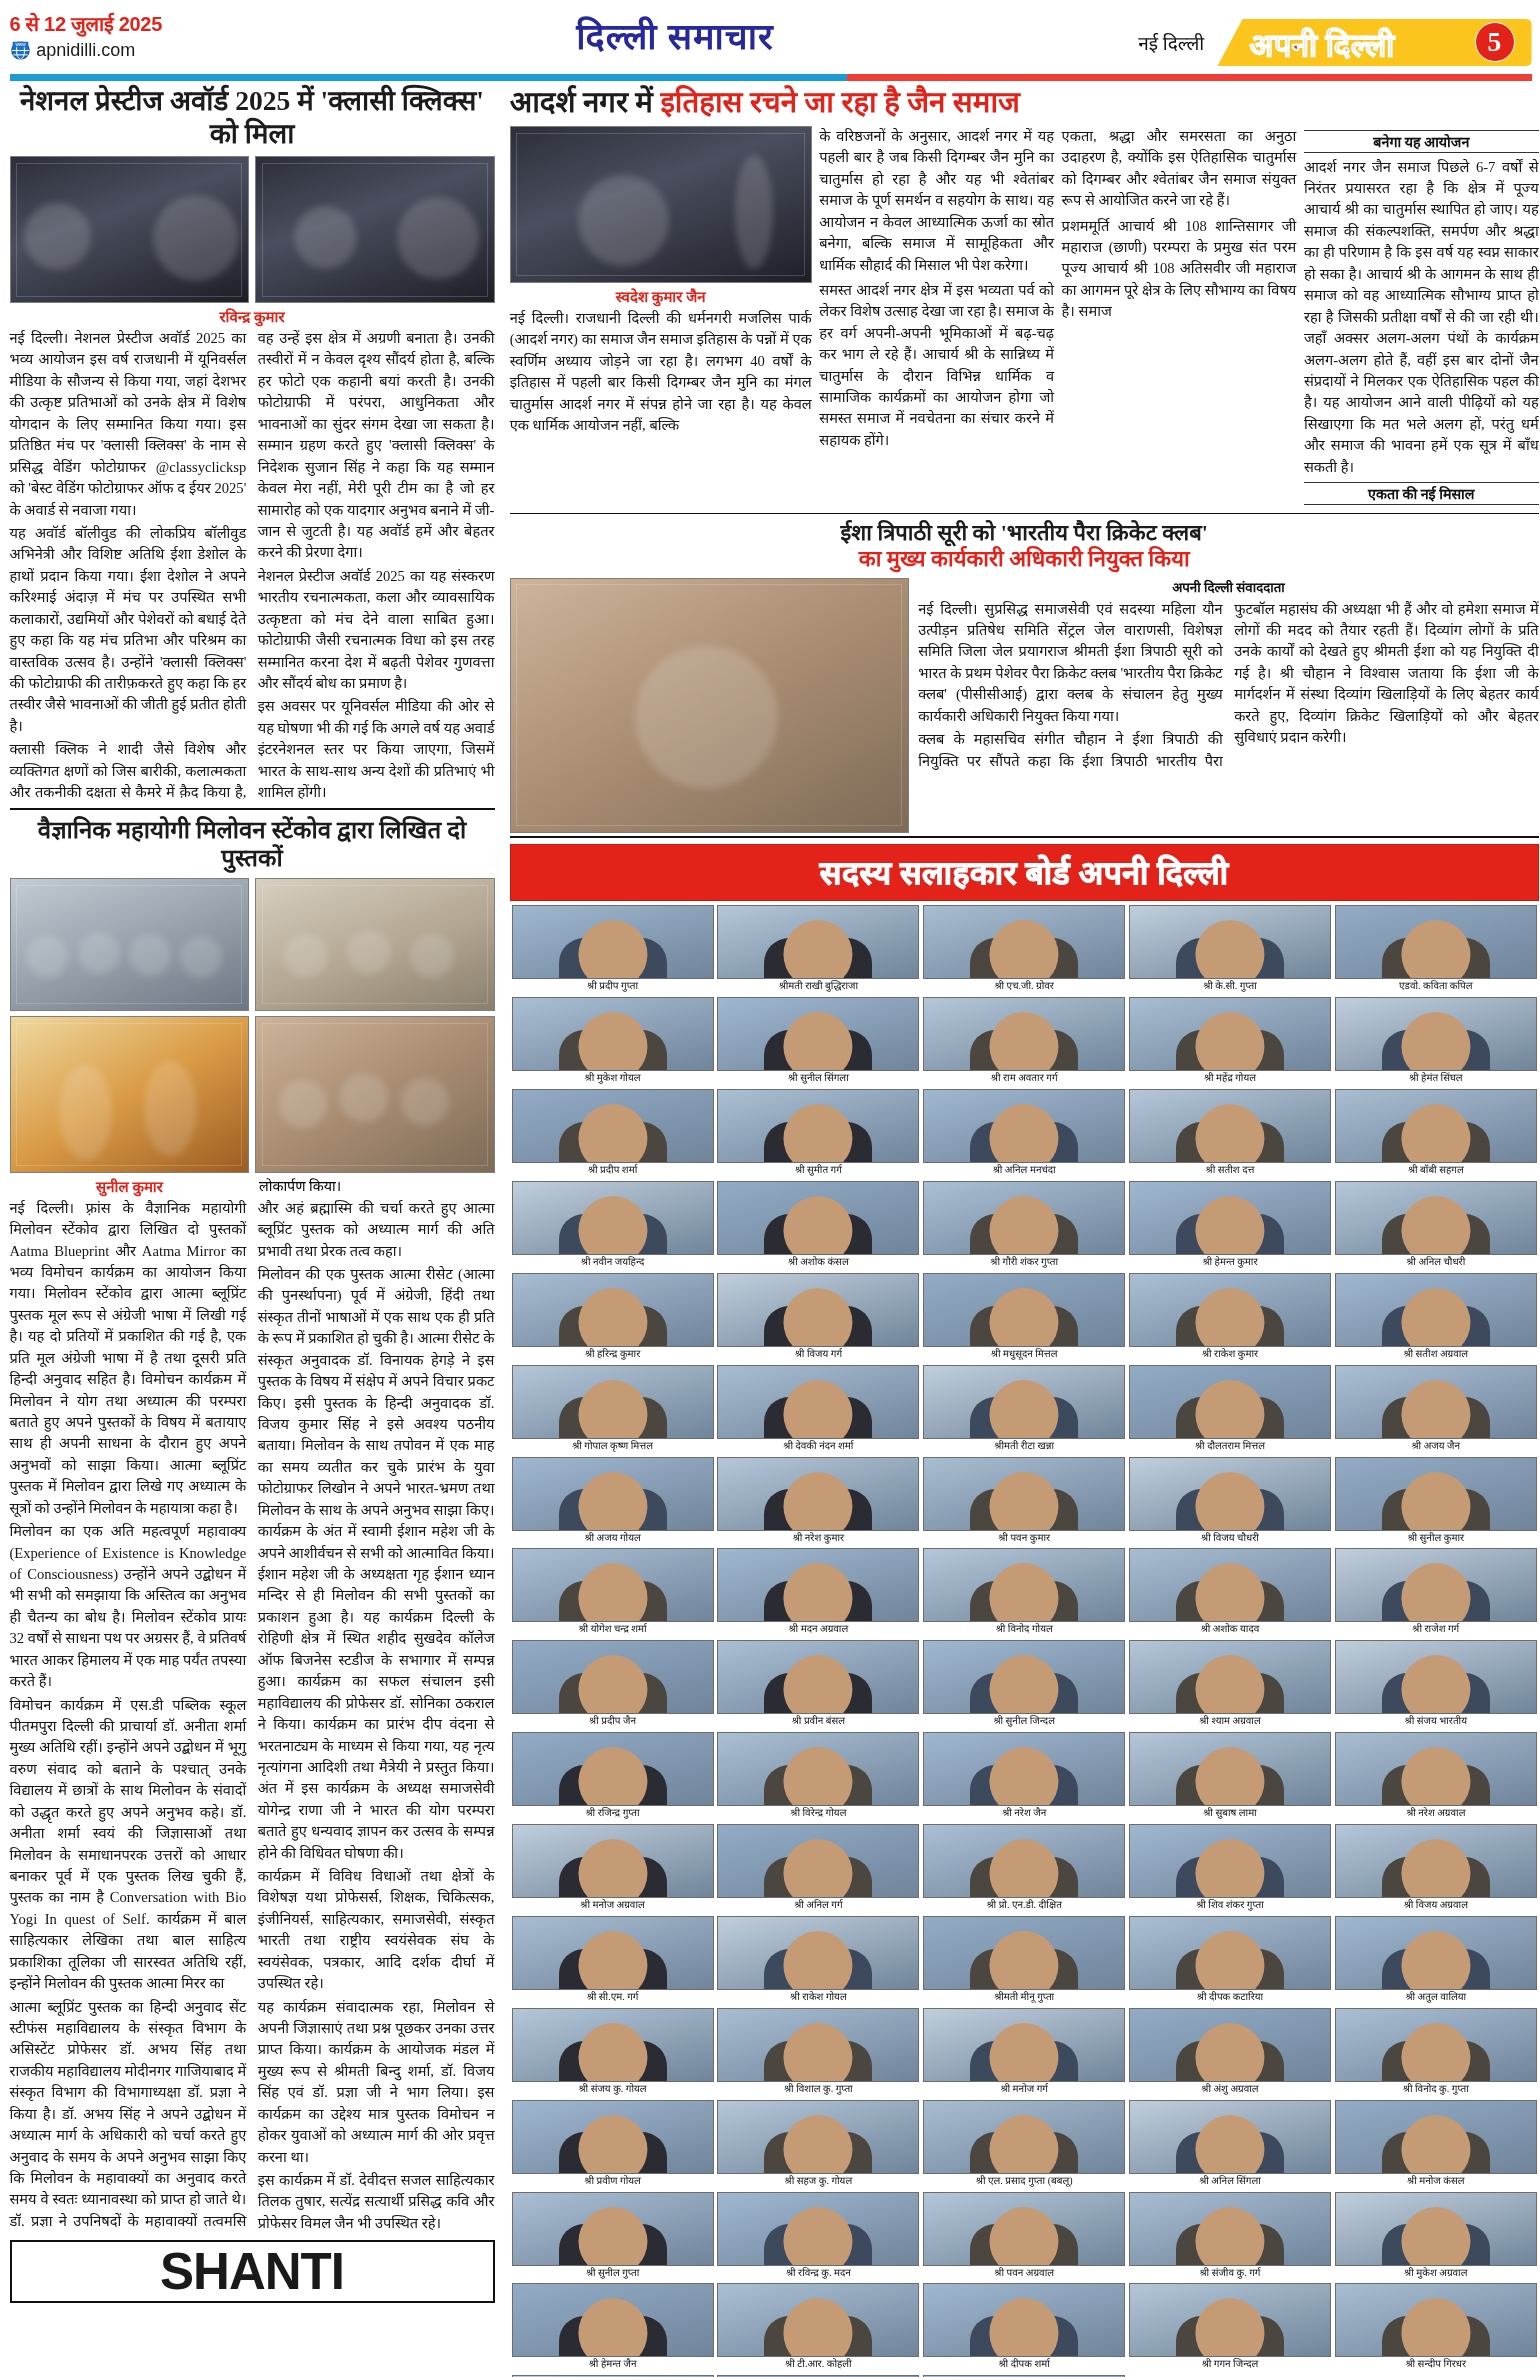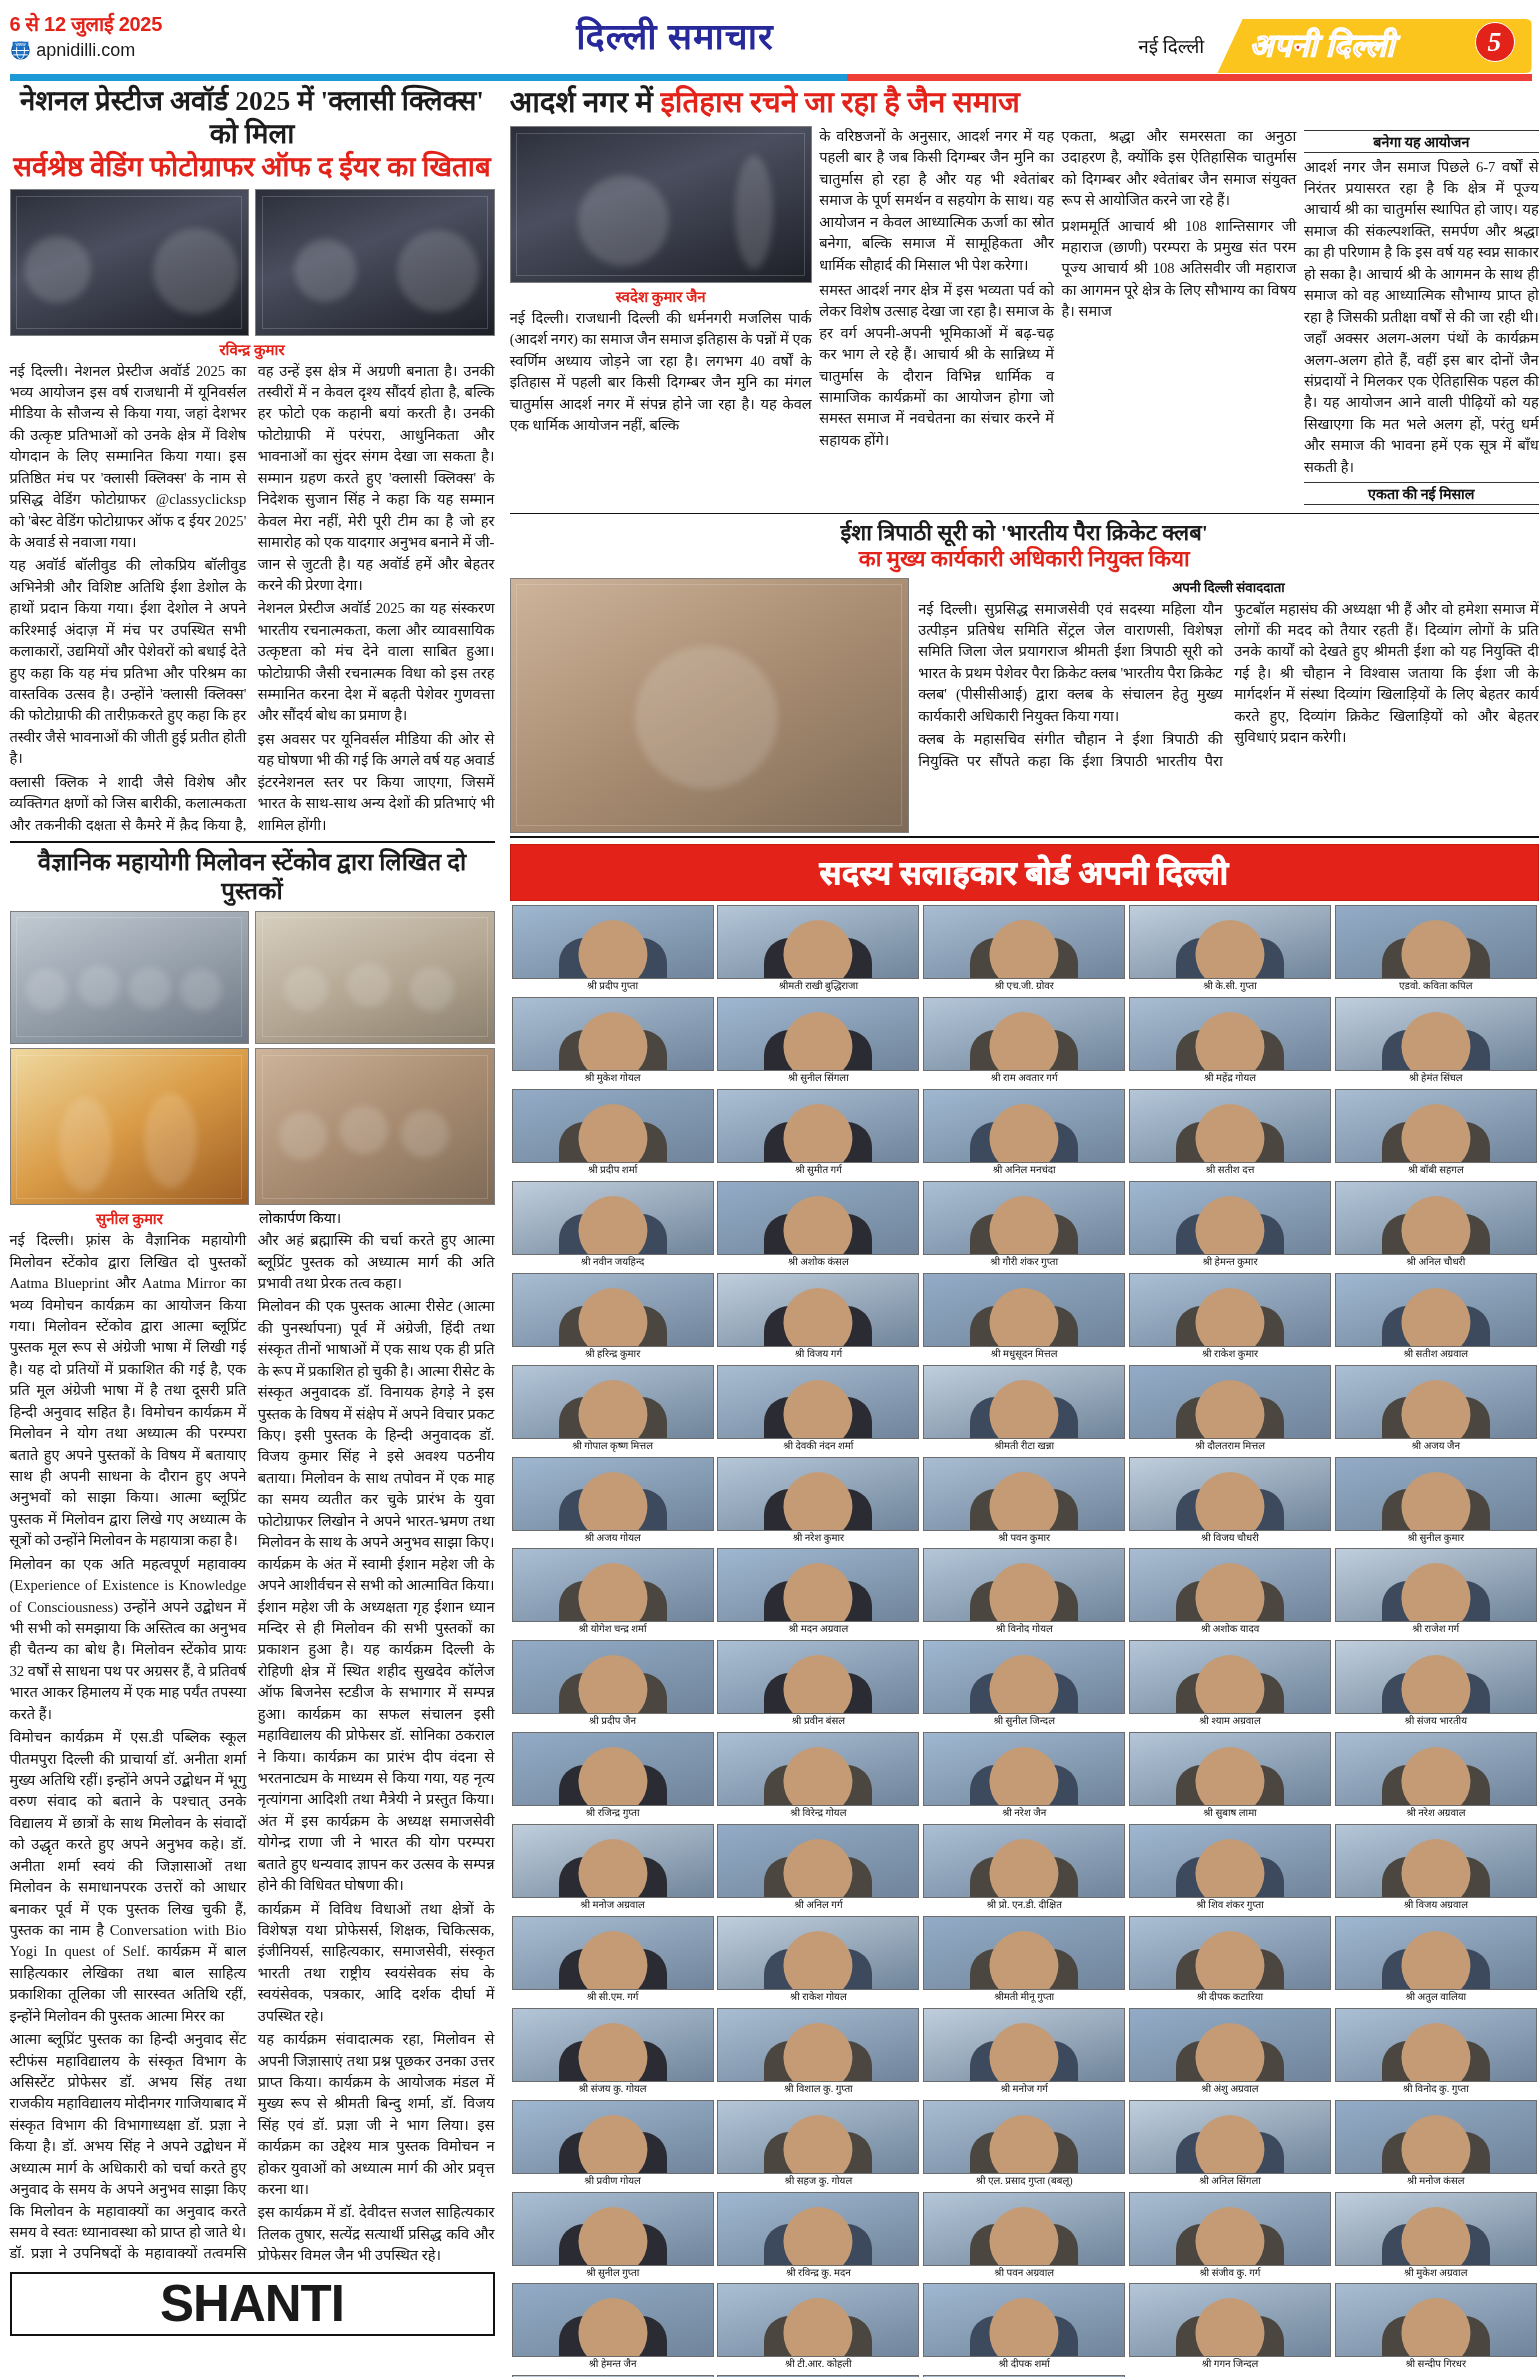--- a/index.html
+++ b/index.html
@@ -22,21 +22,21 @@
   .mh-site { display: flex; align-items: center; gap: 5.7px; margin-top: 3.8px; }
   .globe-ico { width: 21px; height: 21px; flex: 0 0 21px; }
   .mh-url { font-size: 18px; color: #1a1a1a; font-family: "Liberation Sans", sans-serif; }
   .mh-center { flex: 1; text-align: center; padding-top: 11.4px; }
   .mh-title {
     font-size: 36px; font-weight: bold; color: #27299b;
     letter-spacing: 1px; font-family: "Liberation Serif", serif;
   }
   .mh-right { width: 476px; display: flex; align-items: center; justify-content: flex-end; padding-top: 19px; }
   .mh-city { font-size: 19px; color: #111; margin-right: 13.3px; font-weight: 500; }
-  .badge-wrap { position: relative; width: 314px; height: 54px; font-style: italic; }
+  .badge-wrap { position: relative; width: 314px; height: 47px; }
   .badge-bg {
     position: absolute; inset: 0; background: #fbc51d;
     clip-path: polygon(8% 0, 100% 0, 100% 100%, 0 100%);
     border-radius: 0 5.7px 5.7px 0;
   }
   .badge-txt {
     position: absolute; left: 32px; top: 3.8px;
     font-size: 31px; font-weight: bold; color: #e32219;
     -webkit-text-stroke: 1.3px #ffffff; letter-spacing: 0.5px;
   }
@@ -195,21 +195,20 @@
     <div class="rule-blue" style="width:837px"></div>
     <div class="rule-red" style="flex:1"></div>
   </div>
 
   <div class="grid">
 
     <div class="col-left">
 
       <div class="hl-blk">
         <div class="hl hl-dark hl-36">नेशनल प्रेस्टीज अवॉर्ड 2025 में 'क्लासी क्लिक्स' को मिला</div>
-        <div class="hl hl-red hl-36">सर्वश्रेष्ठ वेडिंग फोटोग्राफर ऑफ द ईयर का खिताब</div>
       </div>
 
       <div style="display:flex;gap:5.7px;">
         <div class="photo stage" style="width:240px;height:147px">
           <div class="blob" style="width:67px;height:67px;left:13.3px;top:46px"></div>
           <div class="blob" style="width:86px;height:86px;right:9.5px;top:38px"></div>
           <div class="frame-line"></div>
         </div>
         <div class="photo stage" style="width:240px;height:147px">
           <div class="blob" style="width:63px;height:63px;left:38px;top:49px"></div>

